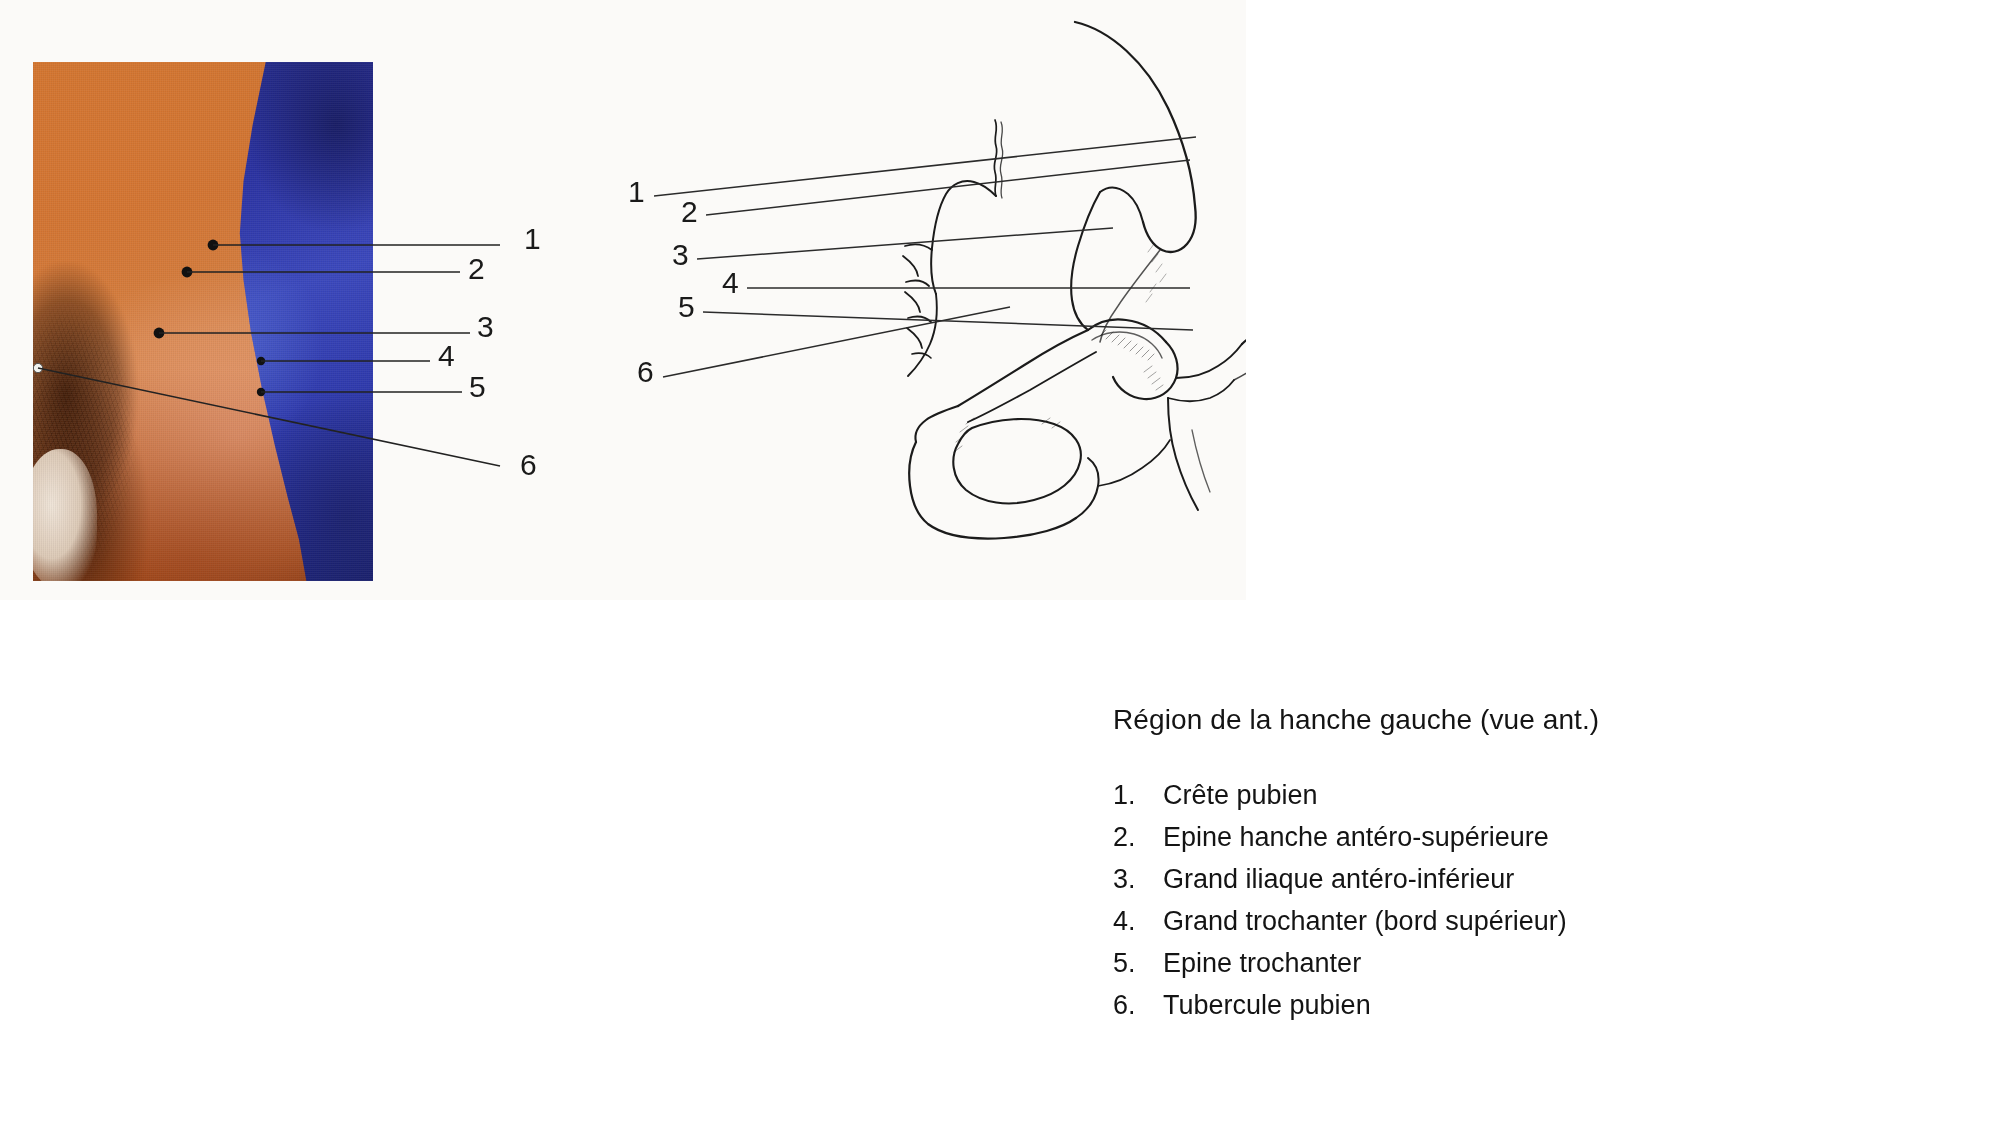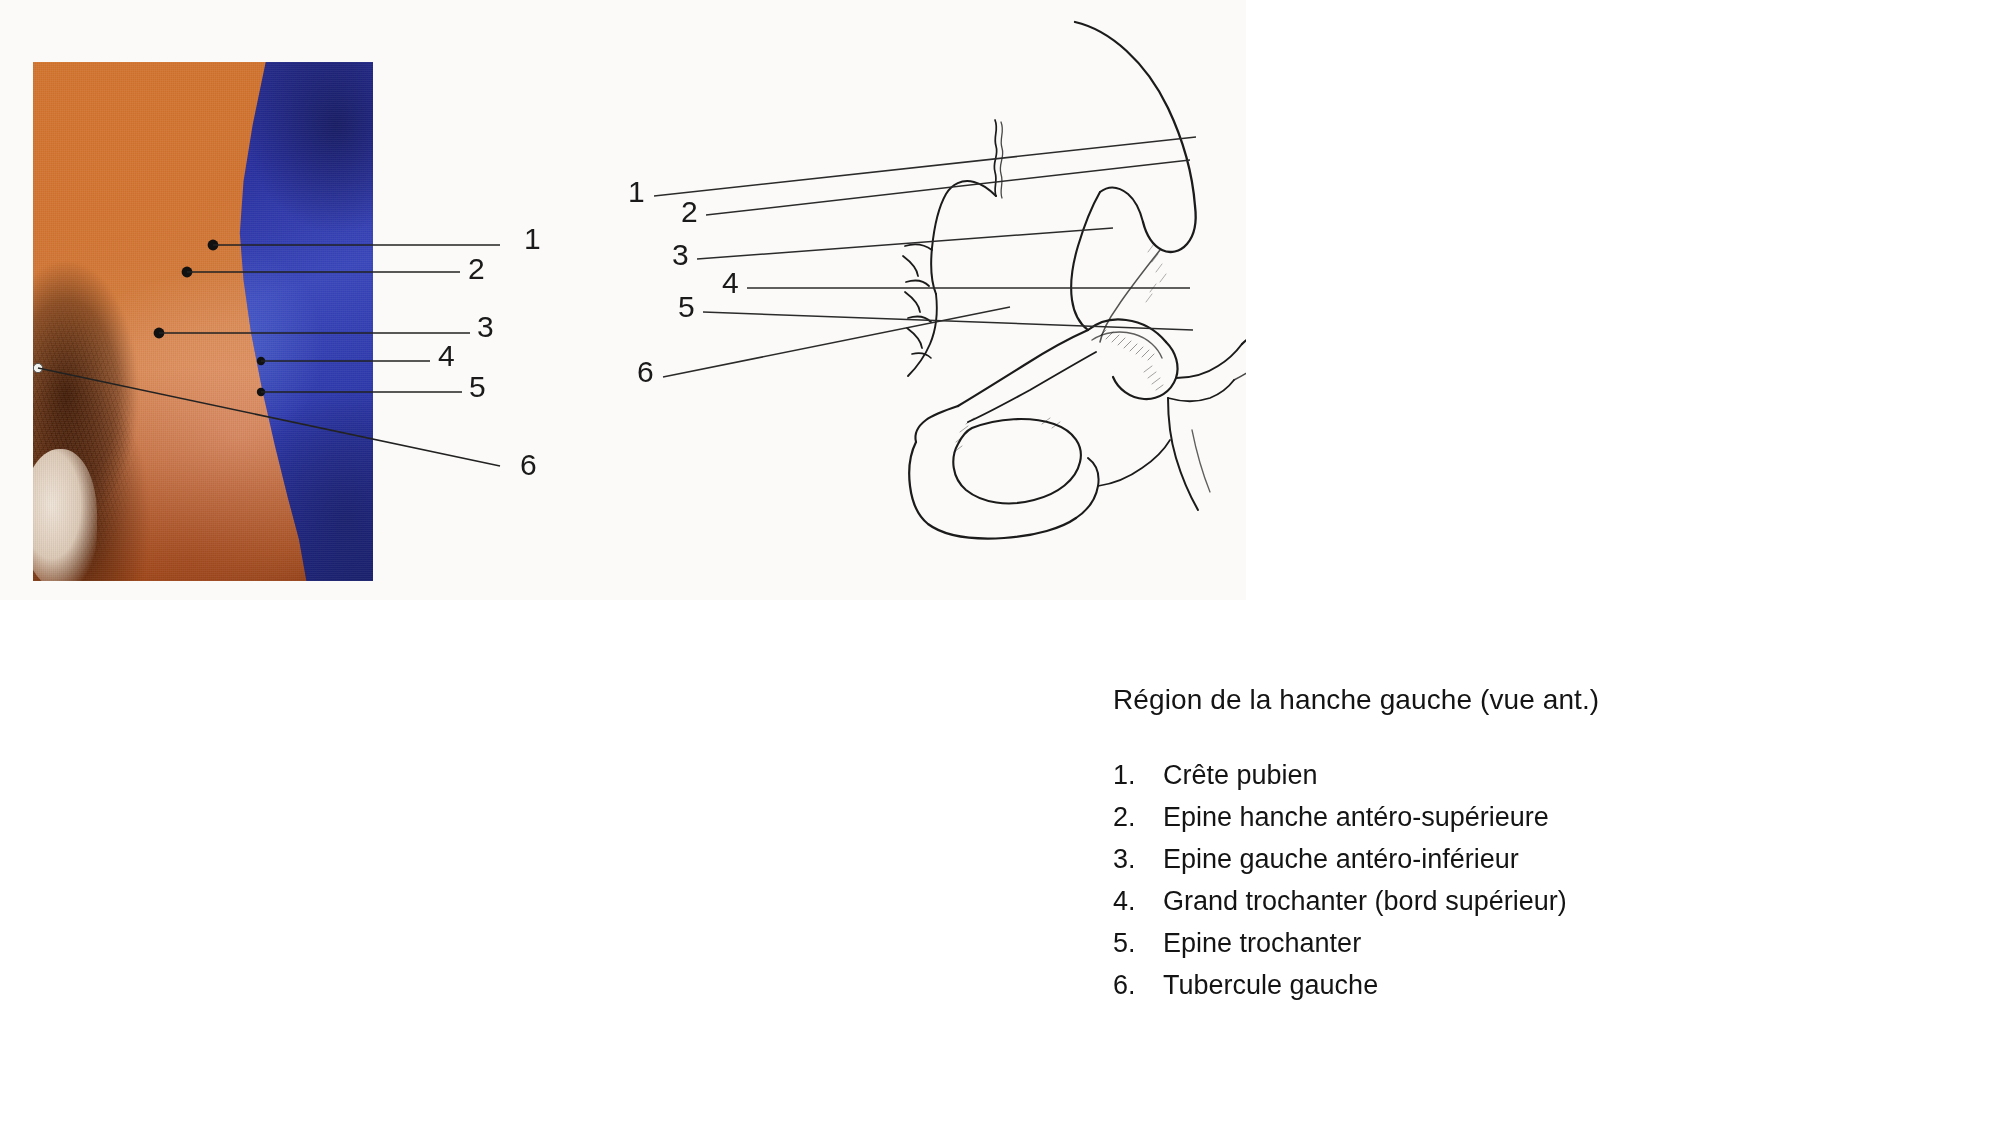--- a/index.html
+++ b/index.html
@@ -81,21 +81,21 @@
     position:absolute;
     font-family:"Liberation Sans", sans-serif;
     font-size:30px;
     color:#1a1a1a;
     line-height:1;
   }
 
   
   #legend{
     position:absolute;
-    left:1113px; top:684px;
+    left:1113px; top:704px;
     width:700px;
     color:#141414;
   }
   #legend-title{
     font-size:28px;
     letter-spacing:.1px;
     margin-bottom:44px;
     white-space:nowrap;
   }
   .legend-row{
@@ -342,27 +342,27 @@
   <div class="legend-row">
     <span class="legend-num">1.</span>
     <span class="legend-text">Crête pubien</span>
   </div>
   <div class="legend-row">
     <span class="legend-num">2.</span>
     <span class="legend-text">Epine hanche antéro-supérieure</span>
   </div>
   <div class="legend-row">
     <span class="legend-num">3.</span>
-    <span class="legend-text">Epine gauche antéro-inférieur</span>
+    <span class="legend-text">Grand iliaque antéro-inférieur</span>
   </div>
   <div class="legend-row">
     <span class="legend-num">4.</span>
     <span class="legend-text">Grand trochanter (bord supérieur)</span>
   </div>
   <div class="legend-row">
     <span class="legend-num">5.</span>
     <span class="legend-text">Epine trochanter</span>
   </div>
   <div class="legend-row">
     <span class="legend-num">6.</span>
-    <span class="legend-text">Tubercule gauche</span>
+    <span class="legend-text">Tubercule pubien</span>
   </div>
 </div>
 
 </body></html>

